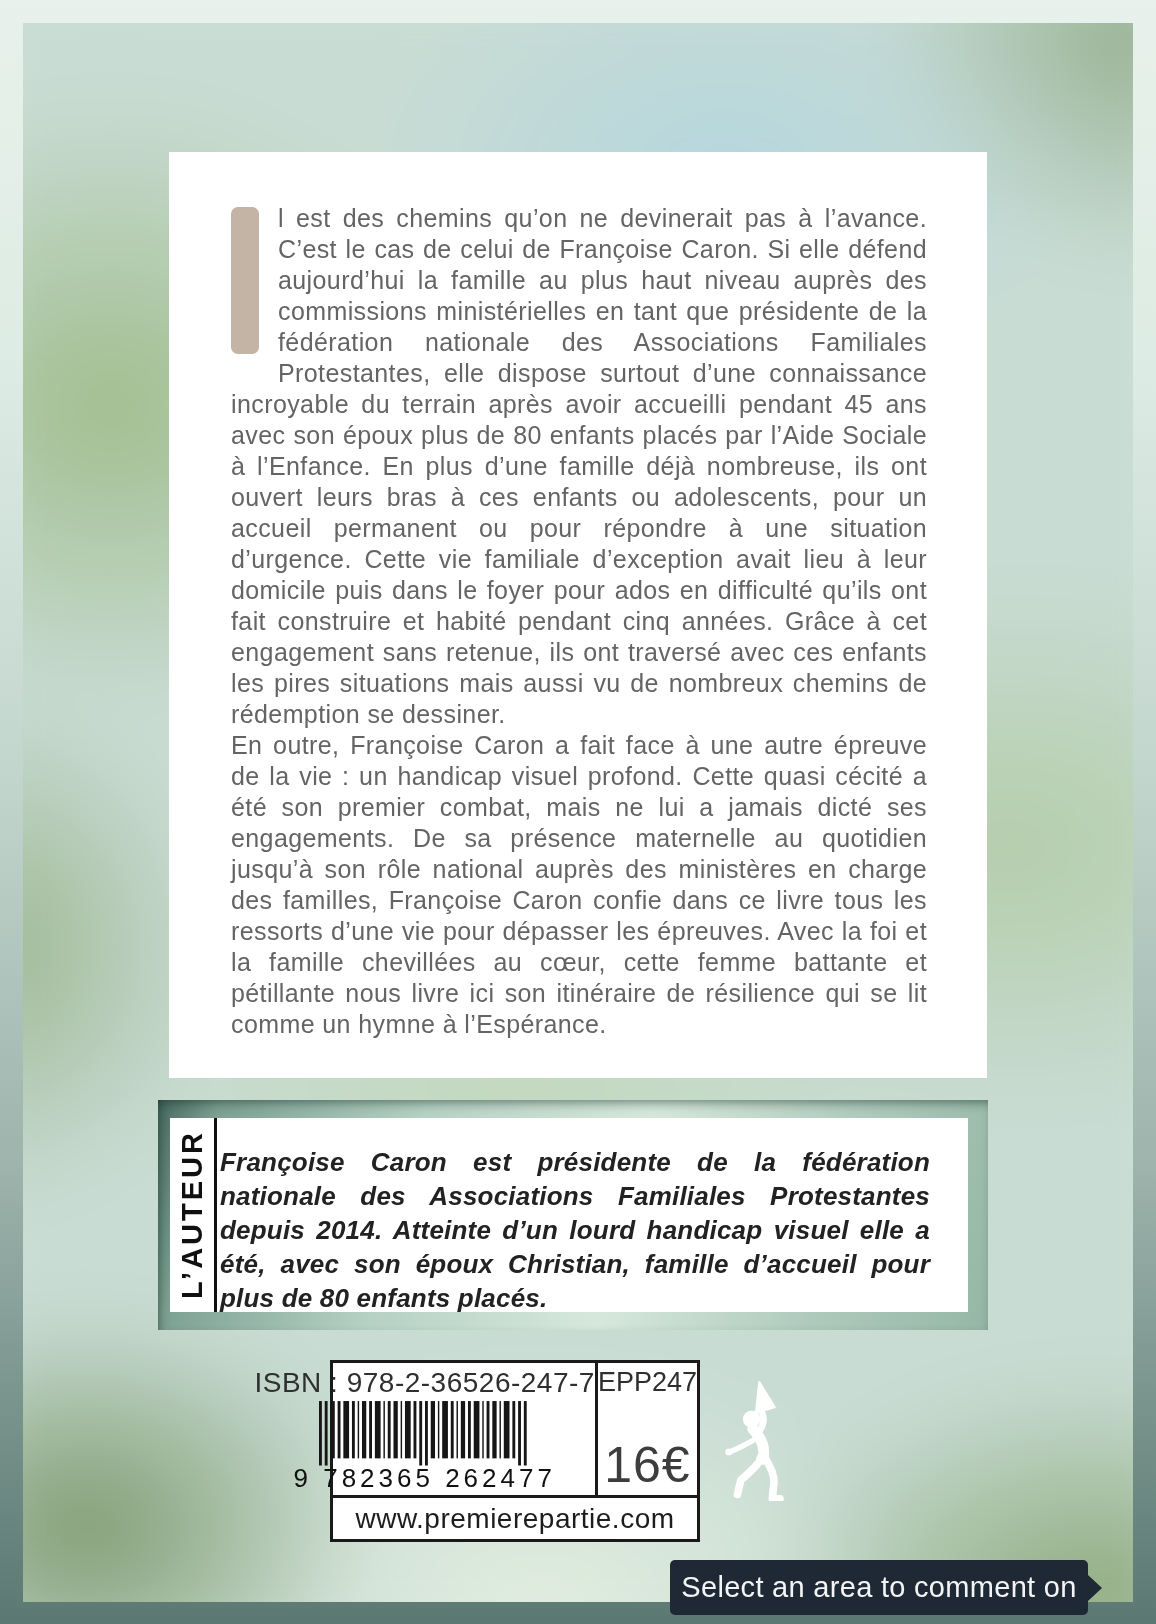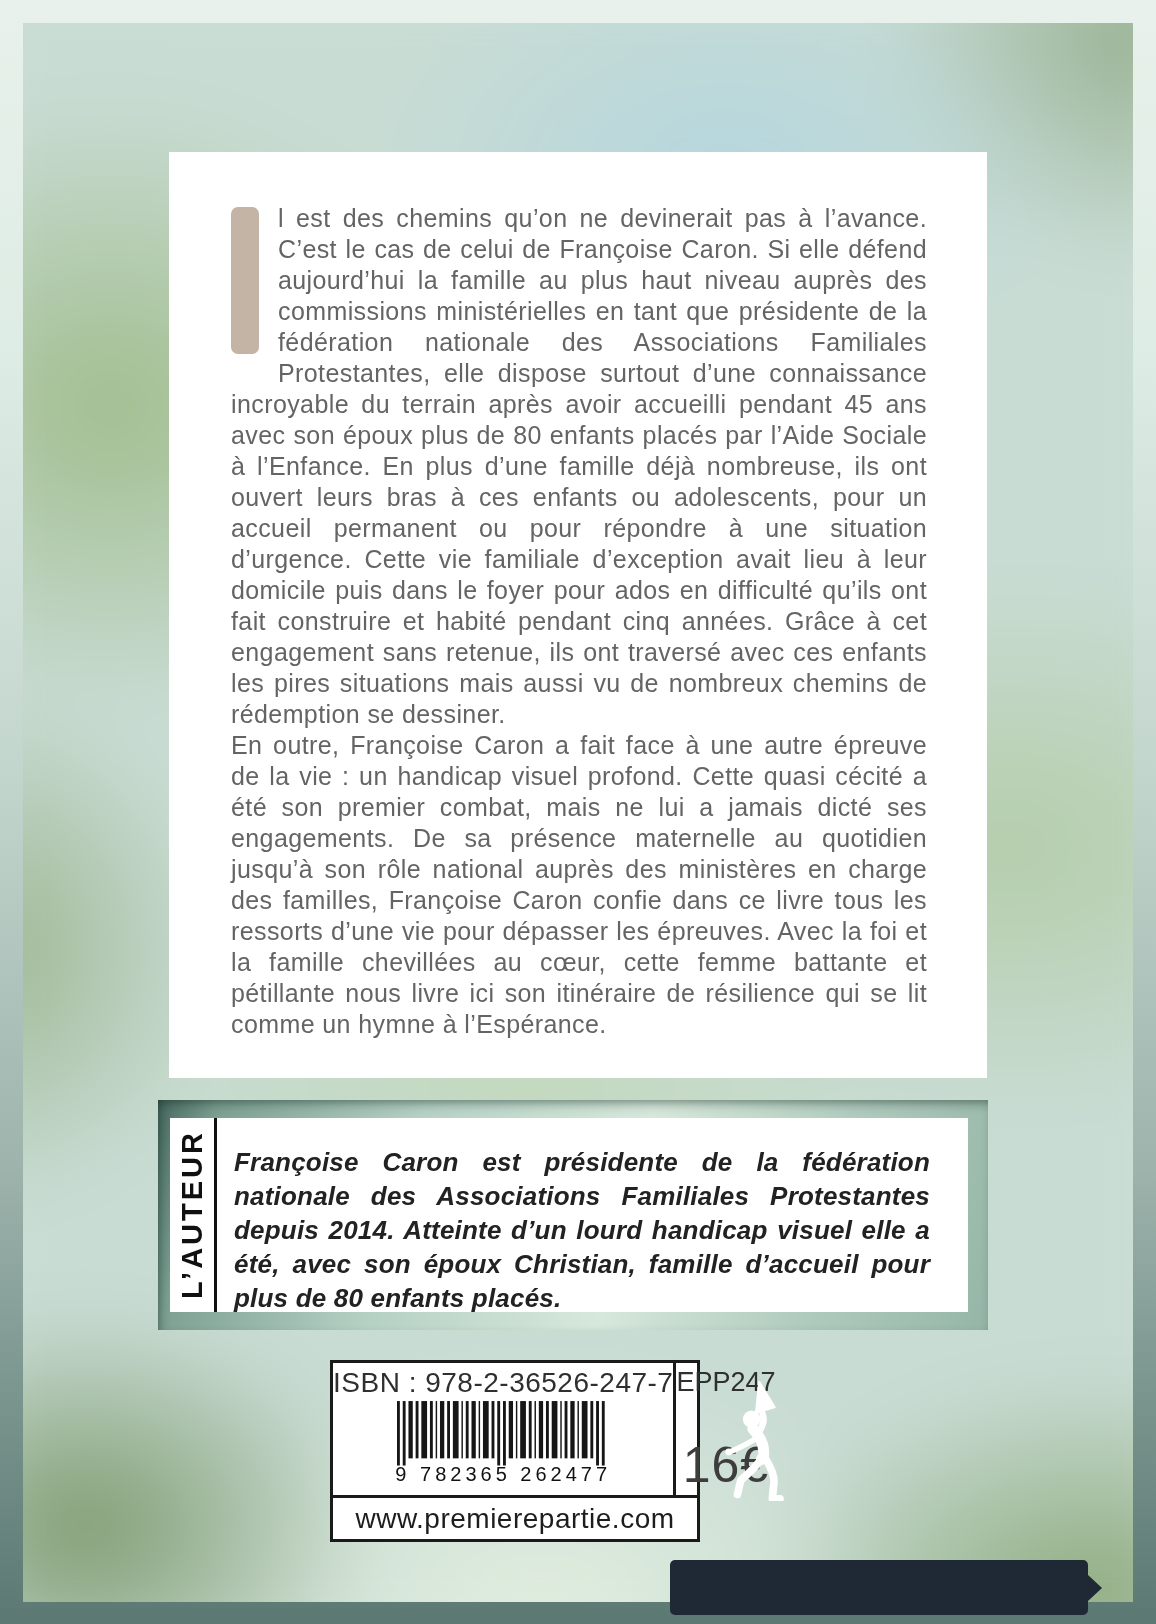--- a/index.html
+++ b/index.html
@@ -52,39 +52,39 @@
     position:absolute;left:12px;top:18px;width:798px;height:194px;background:#ffffff;
     display:flex;align-items:stretch;
   }
   .author-label{
     flex:0 0 44px;display:flex;align-items:center;justify-content:center;
     writing-mode:vertical-rl;transform:rotate(180deg);
     font-weight:bold;font-size:29px;letter-spacing:3px;color:#101010;
   }
   .author-divider{flex:0 0 3px;background:#111;margin:0;}
   .author-bio{
-    flex:1;margin:0;padding:27px 38px 0 17px;
+    flex:1;margin:0;padding:27px 38px 0 3px;
     font-style:italic;font-weight:bold;font-size:26px;line-height:34px;
     color:#222;text-align:justify;letter-spacing:.2px;
   }
   
   .isbn-block{
     position:absolute;left:307px;top:1337px;width:370px;height:182px;
     background:#fff;border:3px solid #1a1a1a;box-sizing:border-box;
     display:flex;flex-direction:column;
   }
-  .isbn-top{flex:1;display:flex;min-height:0;}
+  .isbn-top{flex:1;display:flex;min-height:0;justify-content:flex-end;}
   .isbn-left{
     flex:1;border-right:3px solid #1a1a1a;display:flex;flex-direction:column;align-items:center;
     padding-top:4px;box-sizing:border-box;
   }
   .isbn-number{font-size:28px;color:#2f2f2f;letter-spacing:.5px;white-space:nowrap;}
   .barcode{margin-top:2px;}
   .barcode-digits{
-    font-size:20px;color:#111;letter-spacing:4px;margin-top:-4px;white-space:nowrap;
+    font-size:26px;color:#111;letter-spacing:4px;margin-top:-4px;white-space:nowrap;
   }
   .isbn-right{
     flex:0 0 92px;display:flex;flex-direction:column;align-items:center;box-sizing:border-box;padding-top:4px;gap:12px;
   }
   .product-code{font-size:27px;color:#2f2f2f;}
   .price{font-size:50px;color:#3d3d3d;margin-top:26px;letter-spacing:1px;}
   .isbn-bottom{
     flex:0 0 41px;border-top:3px solid #1a1a1a;display:flex;align-items:center;justify-content:center;
     font-size:28px;color:#1d1d1d;letter-spacing:.5px;text-align:right;
   }
@@ -184,14 +184,15 @@
       <path d="M27,44 C33,50 38,58 37,68 L35,72" fill="none" stroke-width="10"></path>
       <path d="M31,52 C22,58 13,62 6,65" fill="none" stroke-width="5"></path>
       <circle cx="5" cy="65" r="2.6" stroke-width="1"></circle>
       <path d="M36,70 C30,79 23,85 16,91 L13,104" fill="none" stroke-width="7"></path>
       <path d="M38,70 C44,80 48,88 46,97 L45,108 L52,108" fill="none" stroke-width="7"></path>
     </g>
   </svg>
 </div>
 
 <div class="tooltip">
+  <span>Select an area to comment on</span>
   <span class="tooltip-arrow"></span>
 </div>
 
 </body></html>

